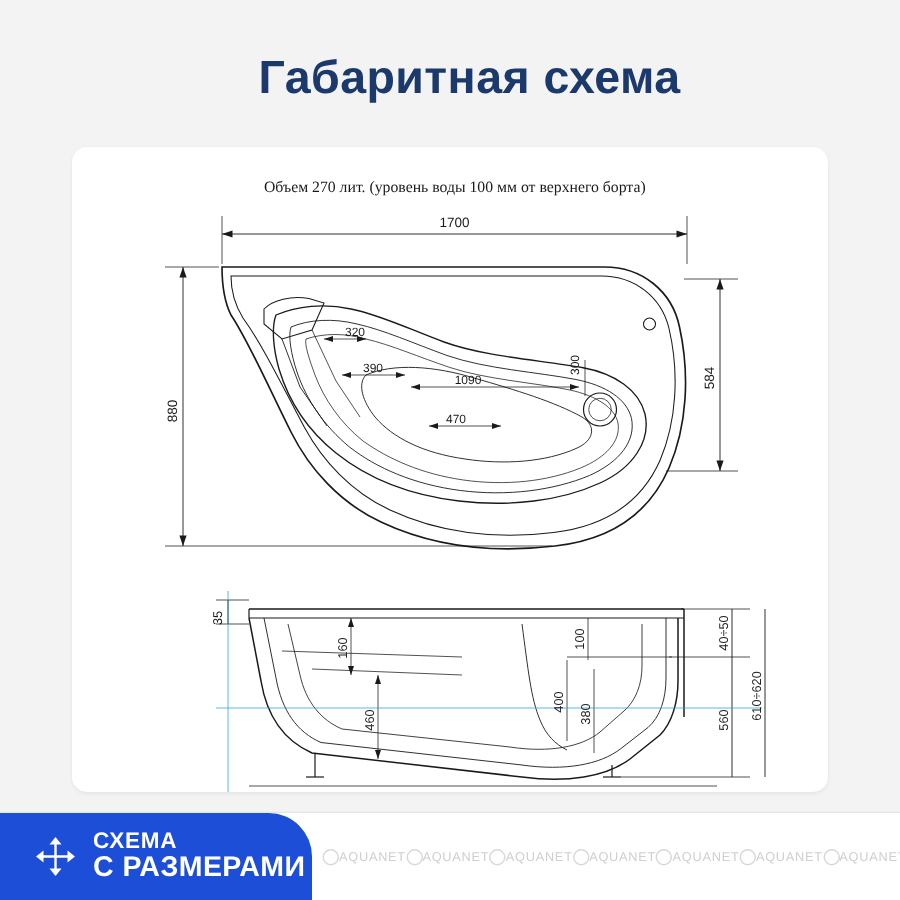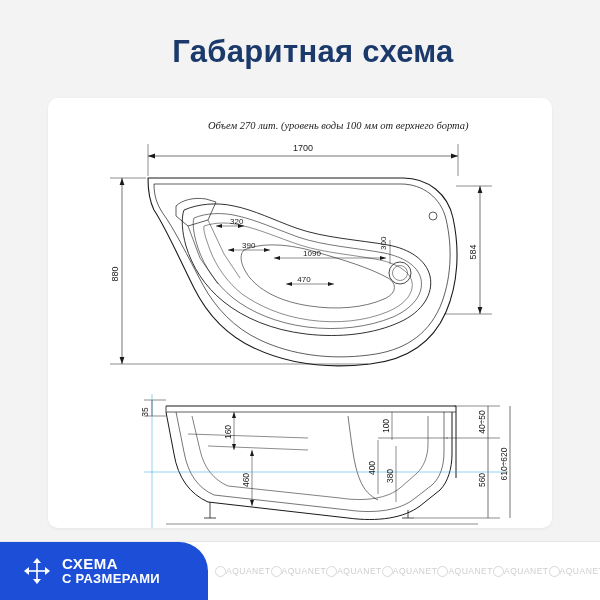--- a/index.html
+++ b/index.html
@@ -40,25 +40,23 @@
     background: #ffffff;
     border-radius: 10px;
     box-shadow: 0 1px 3px rgba(0,0,0,0.06);
     overflow: hidden;
   }
   .note {
     position: absolute;
     left: 128px;
     top: 22px;
     font-size: 10.5px;
-    font-style: italic;
     color: #1a1a1a;
     white-space: nowrap;
     font-family: "Liberation Serif", serif;
-    margin-left: 32px;
   }
   svg.draw {
     position: absolute;
     left: 0;
     top: 0;
     width: 504px;
     height: 430px;
   }
   .footer {
     position: absolute;
@@ -92,21 +90,21 @@
   .badge-text {
     color: #ffffff;
     line-height: 1.08;
   }
   .badge-text .l1 {
     font-size: 15px;
     font-weight: bold;
     letter-spacing: 0.5px;
   }
   .badge-text .l2 {
-    font-size: 13px;
+    font-size: 19px;
     font-weight: bold;
     letter-spacing: 0.3px;
   }
   .wm-row {
     position: absolute;
     left: 215px;
     bottom: 0;
     right: 0;
     height: 58px;
     display: flex;

